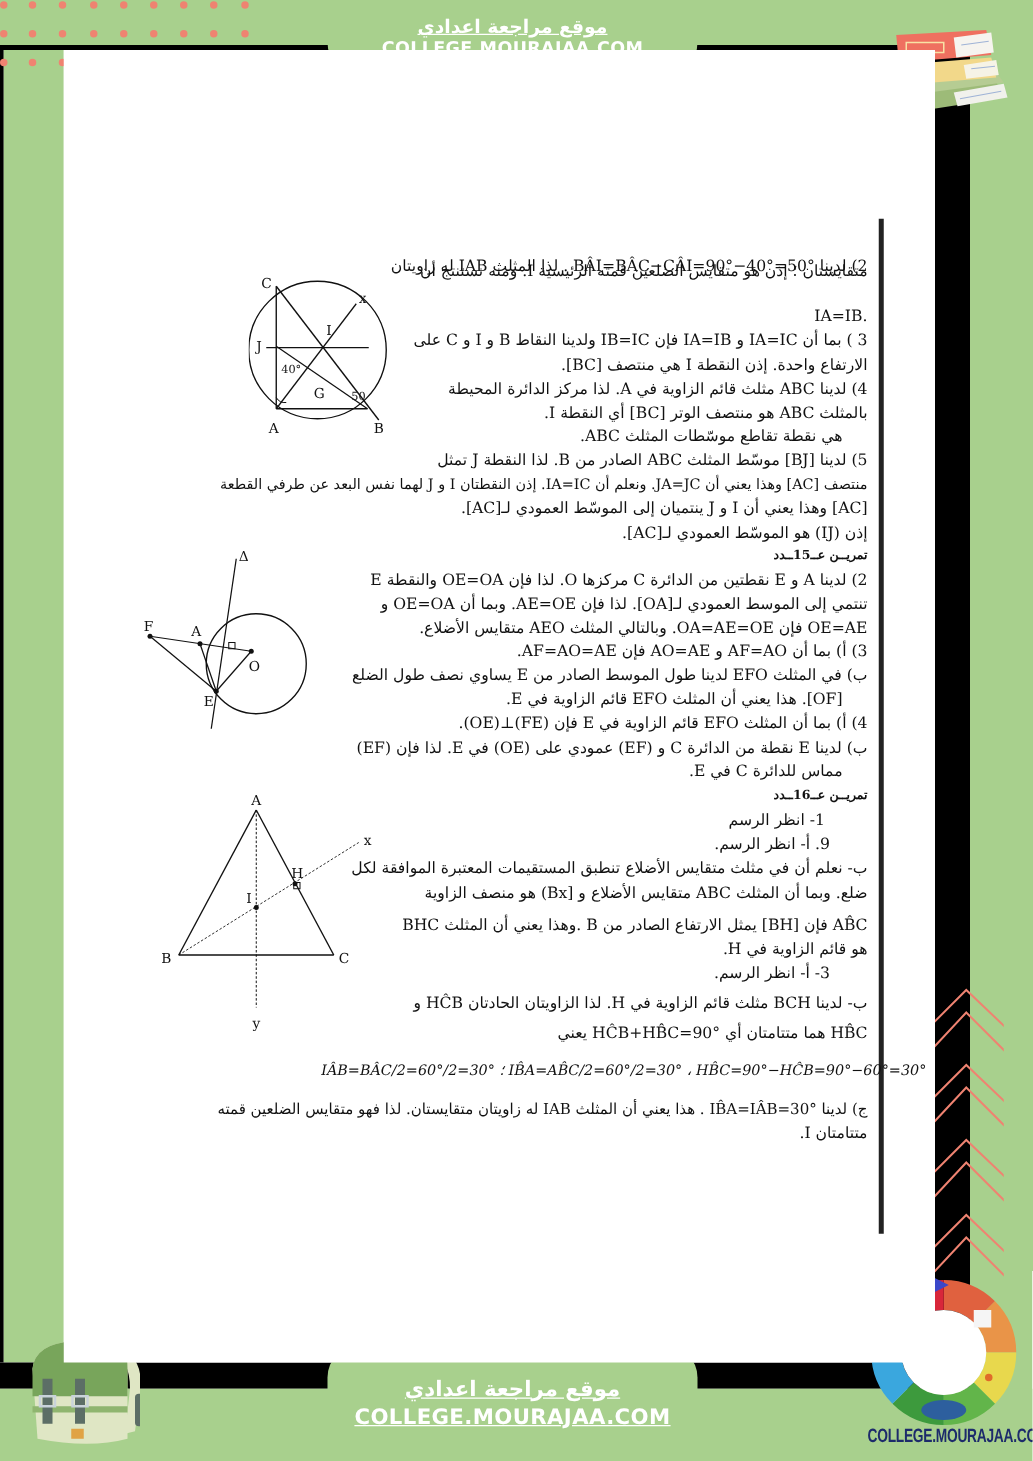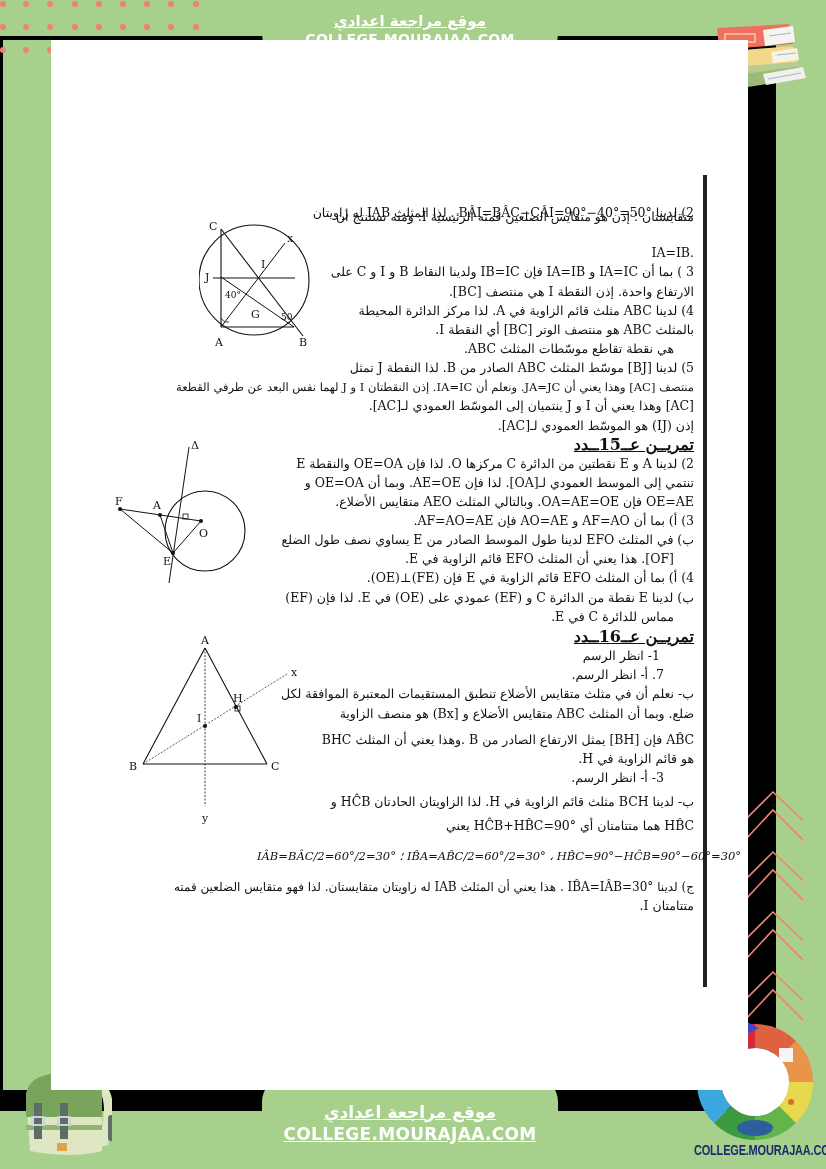--- a/index.html
+++ b/index.html
@@ -50,21 +50,21 @@
   
   #doc { position: absolute; left: 51px; top: 40px; width: 697px; height: 1050px; background: #fff; }
   #doc-rule { position: absolute; left: 652px; top: 135px; width: 4px; height: 812px; background: #222; }
 
   .txt {
     position: absolute; direction: rtl; text-align: right;
     font-family: "DejaVu Serif", serif; font-size: 12.5px; color: #111; line-height: 20px;
     white-space: nowrap;
   }
   .txt.ltr { direction: ltr; text-align: right; }
-  .title { text-decoration: underline; font-weight: bold; font-size: 16px; }
+  .title { font-weight: bold; font-size: 10px; }
   .math { font-family: "DejaVu Serif", serif; font-style: italic; }
   .fig { position: absolute; }
   .fig svg text { font-family: "DejaVu Serif", serif; font-size: 11px; fill: #111; }
 </style>
 </head>
 <body>
 
 <div id="top-green" class="frame-green"></div>
 <div id="top-black" class="frame-black"></div>
 <div id="left-black" class="frame-black"></div>
@@ -258,21 +258,21 @@
       <text x="178" y="46">x</text>
       <text x="120" y="72">H</text>
       <text x="84" y="92">I</text>
       <text x="16" y="140">B</text>
       <text x="158" y="140">C</text>
       <text x="89" y="192">y</text>
     </svg>
   </div>
 
   <div class="txt" style="right:88px;top:606px">1- انظر الرسم</div>
-  <div class="txt" style="right:84px;top:625px">7.  أ- انظر الرسم.</div>
+  <div class="txt" style="right:84px;top:625px">9.  أ- انظر الرسم.</div>
   <div class="txt" style="right:54px;top:644px">ب- نعلم أن في مثلث متقايس الأضلاع تنطبق المستقيمات المعتبرة الموافقة لكل</div>
   <div class="txt" style="right:54px;top:664px">ضلع. وبما أن المثلث ABC متقايس الأضلاع و [Bx) هو منصف الزاوية</div>
   <div class="txt" style="right:54px;top:690px">AB̂C فإن [BH] يمثل الارتفاع الصادر من B .وهذا يعني أن المثلث BHC</div>
   <div class="txt" style="right:54px;top:709px">هو قائم الزاوية في H.</div>
   <div class="txt" style="right:84px;top:728px">3-  أ- انظر الرسم.</div>
   <div class="txt" style="right:54px;top:752px">ب- لدينا BCH مثلث قائم الزاوية في H. لذا الزاويتان الحادتان HĈB و</div>
   <div class="txt" style="right:54px;top:776px">HB̂C  هما متتامتان أي HĈB+HB̂C=90° يعني</div>
   <div class="txt ltr math" style="left:206px;top:806px;font-size:11.5px">IÂB=BÂC/2=60°/2=30° ؛ IB̂A=AB̂C/2=60°/2=30° ، HB̂C=90°−HĈB=90°−60°=30°</div>
   <div class="txt" style="right:54px;top:837px;font-size:12px">ج) لدينا IB̂A=IÂB=30° . هذا يعني أن المثلث IAB له زاويتان متقايستان. لذا فهو متقايس الضلعين قمته</div>
   <div class="txt" style="right:54px;top:856px">متتامتان I.</div>

